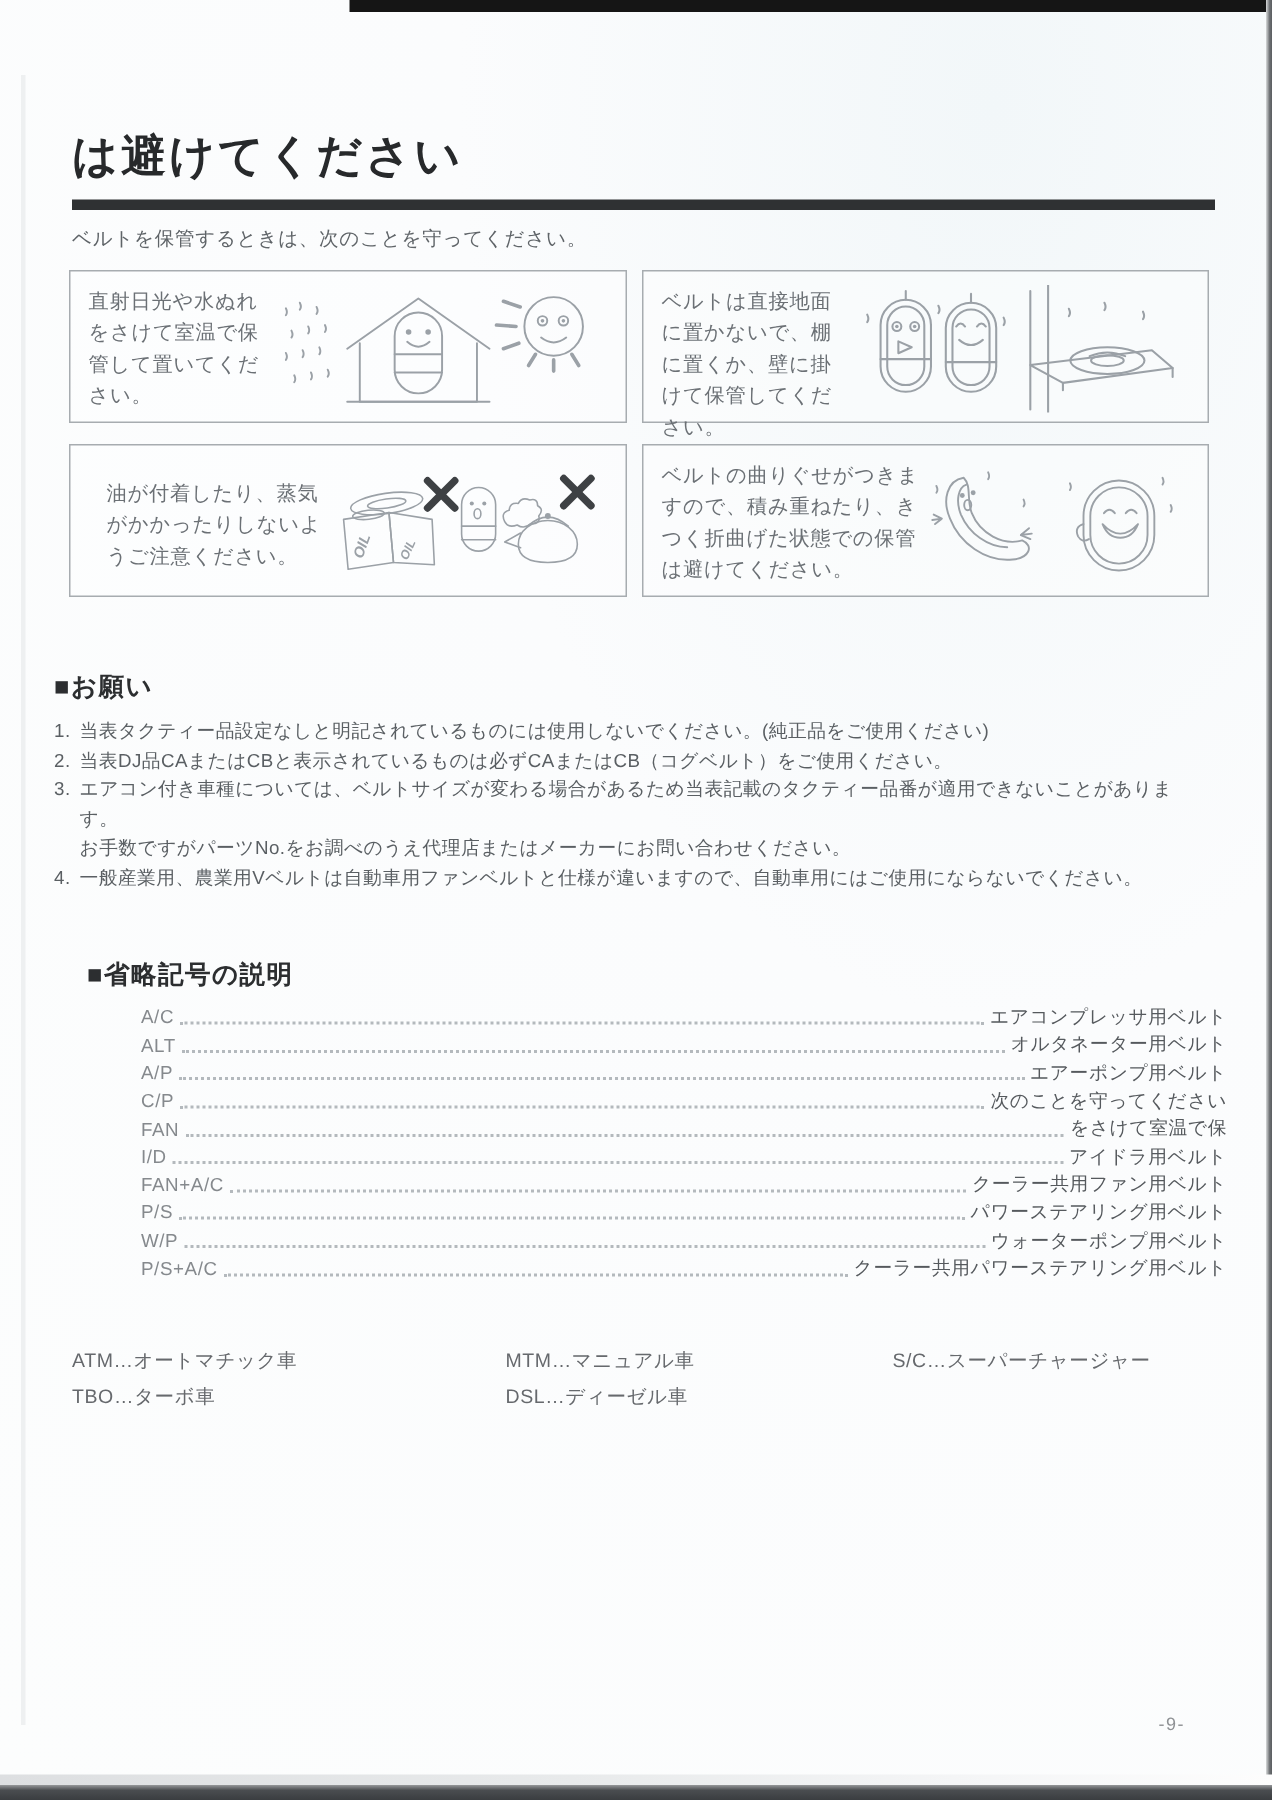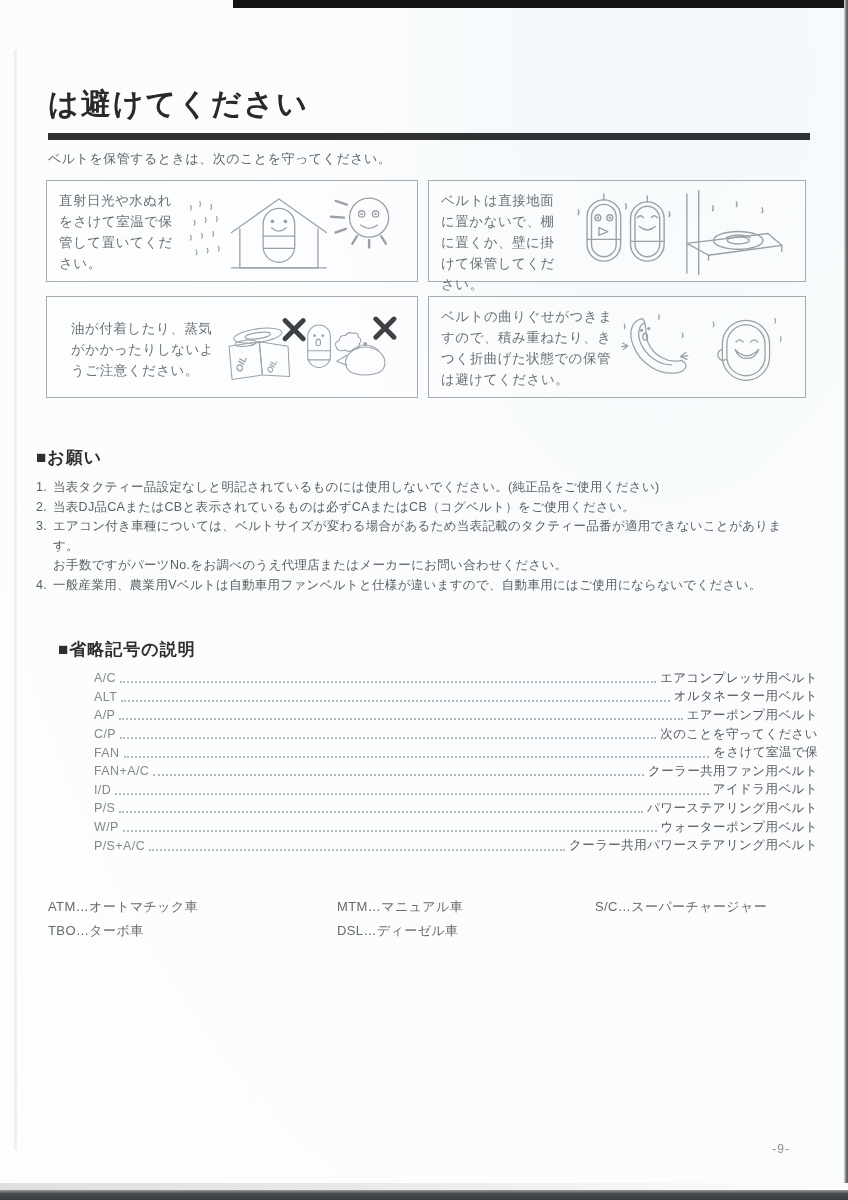--- a/index.html
+++ b/index.html
@@ -312,28 +312,28 @@
       <span class="code">C/P</span>
       <span class="leader"></span>
       <span class="desc">次のことを守ってください</span>
     </div>
     <div class="abbr-row">
       <span class="code">FAN</span>
       <span class="leader"></span>
       <span class="desc">をさけて室温で保</span>
     </div>
     <div class="abbr-row">
+      <span class="code">I/D</span>
+      <span class="leader"></span>
+      <span class="desc">アイドラ用ベルト</span>
+    </div>
+    <div class="abbr-row">
       <span class="code">FAN+A/C</span>
       <span class="leader"></span>
       <span class="desc">クーラー共用ファン用ベルト</span>
-    </div>
-    <div class="abbr-row">
-      <span class="code">I/D</span>
-      <span class="leader"></span>
-      <span class="desc">アイドラ用ベルト</span>
     </div>
     <div class="abbr-row">
       <span class="code">P/S</span>
       <span class="leader"></span>
       <span class="desc">パワーステアリング用ベルト</span>
     </div>
     <div class="abbr-row">
       <span class="code">W/P</span>
       <span class="leader"></span>
       <span class="desc">ウォーターポンプ用ベルト</span>

